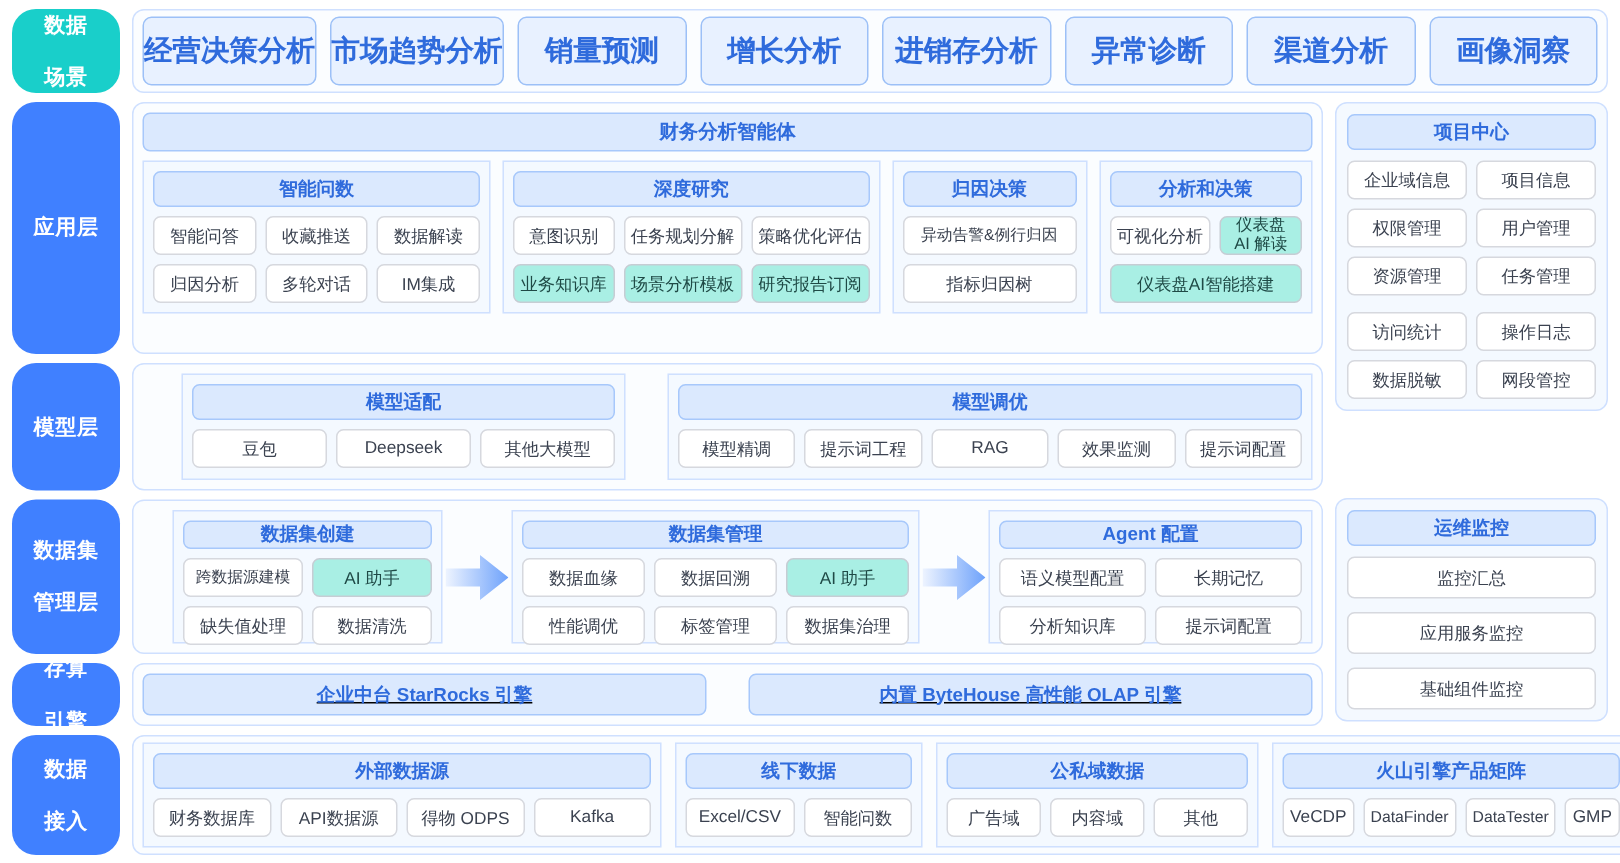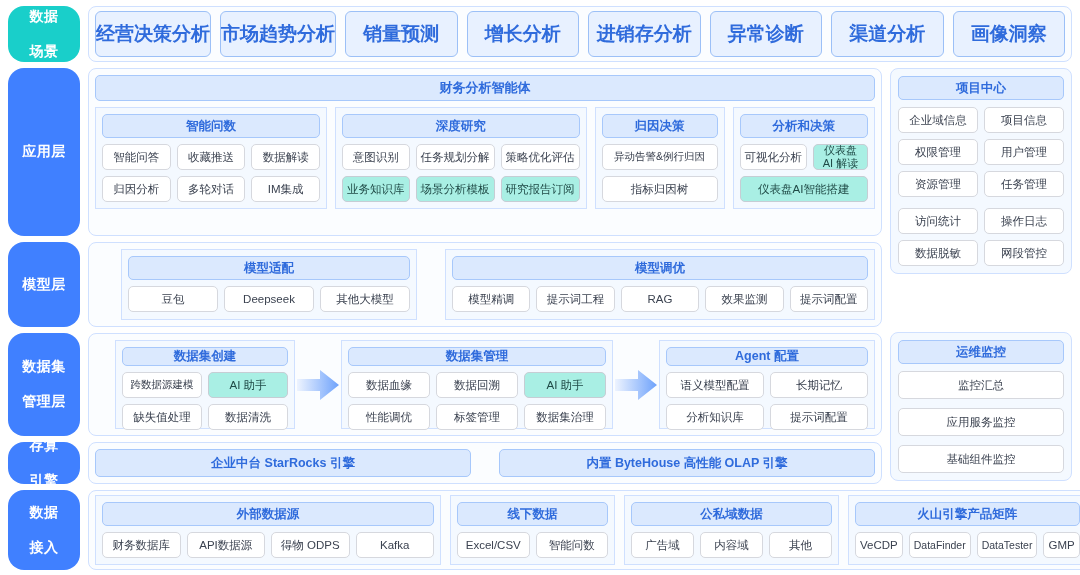--- a/index.html
+++ b/index.html
@@ -104,21 +104,21 @@
   .arrow { flex: 0 0 46px; display: flex; align-items: center; justify-content: center; }
   .arrow svg { display: block; }
 
   
   .ds-row { display: flex; align-items: stretch; padding-left: 20px; }
   .ds-create { flex: 0 0 180px; }
   .ds-manage { flex: 0 0 272px; }
   .ds-agent  { flex: 1 1 auto; }
 
   
-  .store-row { display: flex; gap: 28px; }
+  .store-row { display: flex; gap: 28px; text-decoration: underline; }
   .store-box {
     flex: 1 1 0; height: 28px;
     border: 1px solid #a7c8fb; border-radius: 5px; background: #dbe9fe;
     color: #2f6bdc; font-size: 12.5px; font-weight: 700;
     display: flex; align-items: center; justify-content: center;
   }
 
   
   .da-row { display: flex; gap: 9px; }
   .da-ext { flex: 0 0 346px; }

